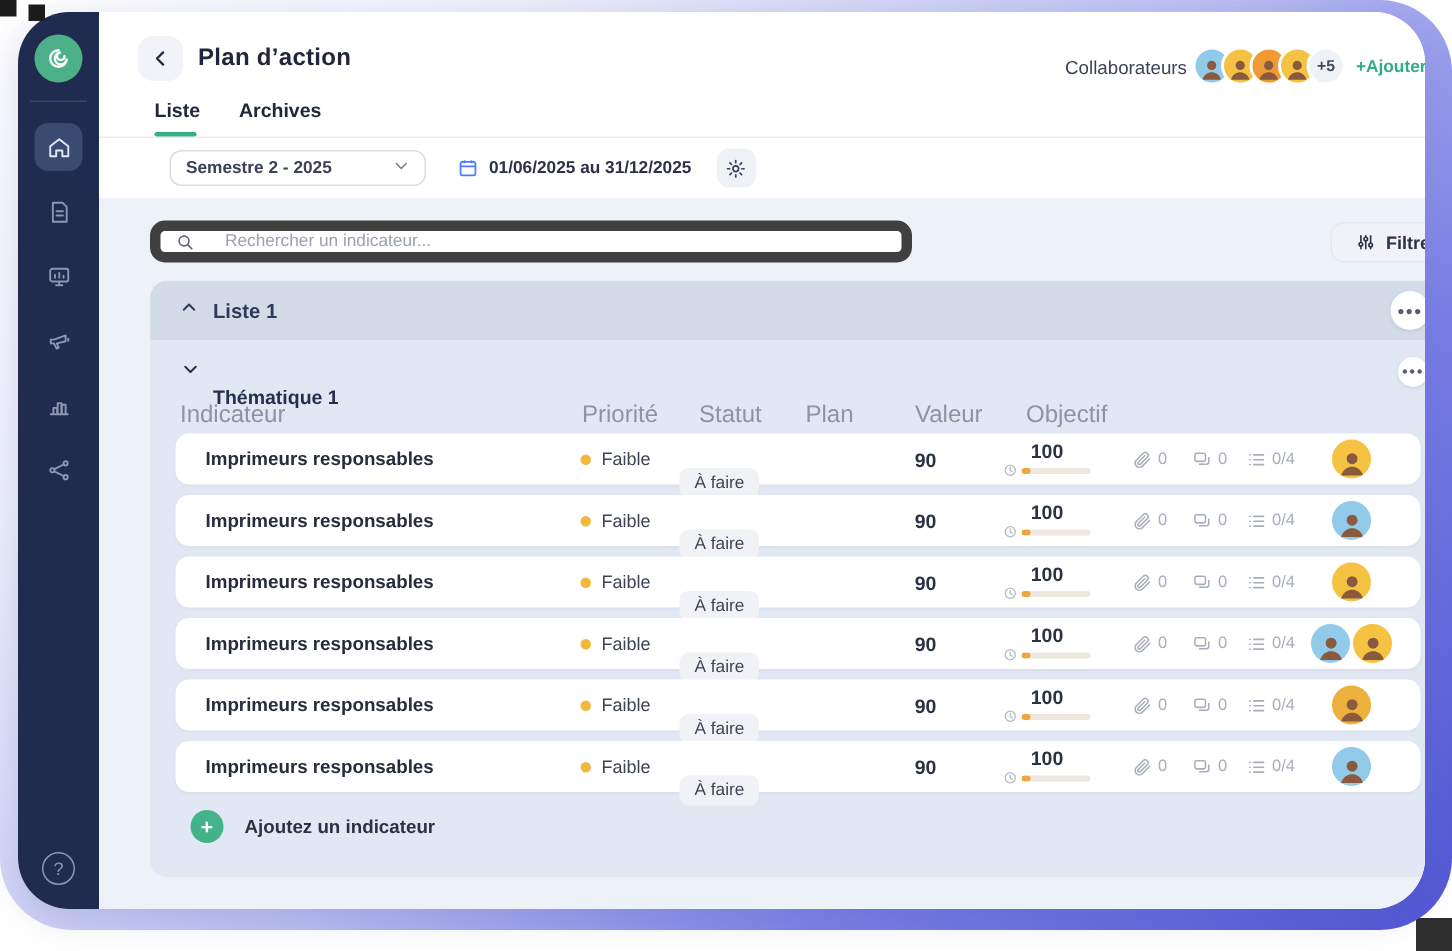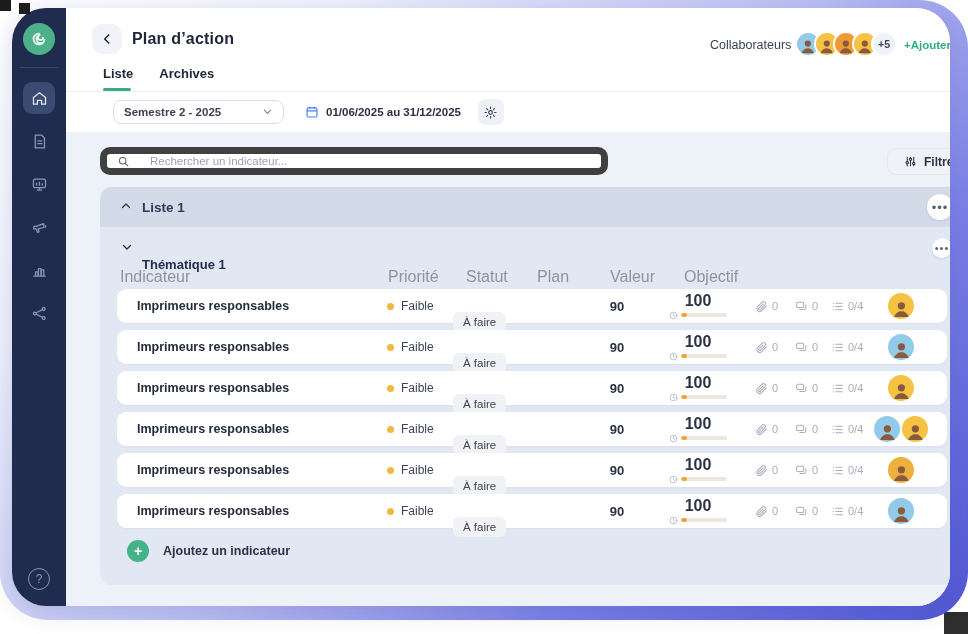--- a/index.html
+++ b/index.html
@@ -110,21 +110,21 @@
   .row { width:830px; height:34px; background:#fff; border-radius:9px; position:relative;
     box-shadow:0 1px 2px rgba(50,60,100,.05);padding-left:10px; }
   .cell { position:absolute; top:0; height:34px; display:flex; align-items:center; }
   .name { left:20px; font-size:12.5px; font-weight:700; color:#252c3c; }
   .pri { left:270px; gap:7px; font-size:12px; color:#3c4456; }
   .dot { width:7px; height:7px; border-radius:50%; background:#f2b83e; display:inline-block; }
   .badge { left:336px; top:23px; height:20px; background:#f1f2f5; border-radius:6px; padding:0 10px;
     font-size:11.5px; color:#3f4553; }
   .val { left:470px; width:60px; justify-content:center; font-size:13px; font-weight:700; color:#2b3242; }
   .obj { left:552px; width:58px; flex-direction:column; justify-content:center; gap:2px; }
-  .obj-num { font-size:16px; font-weight:700; color:#2b3242; line-height:1; }
+  .obj-num { font-size:13px; font-weight:700; color:#2b3242; line-height:1; }
   .obj-bar { display:flex; align-items:center; gap:3px; width:100%; }
   .obj-bar svg { width:9px; height:9px; color:#b6bcc8; flex:none; }
   .track { flex:1; height:4px; background:#ece8dd; border-radius:3px; overflow:hidden; }
   .fill { display:block; height:100%; background:#f1a33c; border-radius:3px; }
   .ic { gap:4px; font-size:11px; color:#a8aebb; }
   .ic svg { width:13px; height:13px; }
   .ic-att{left:638px;} .ic-com{left:678px;} .ic-chk{left:714px;}
   .avs { left:753px; width:62px; justify-content:center; gap:2px; }
   .avs .avatar { width:26px; height:26px; border:0; }
 

